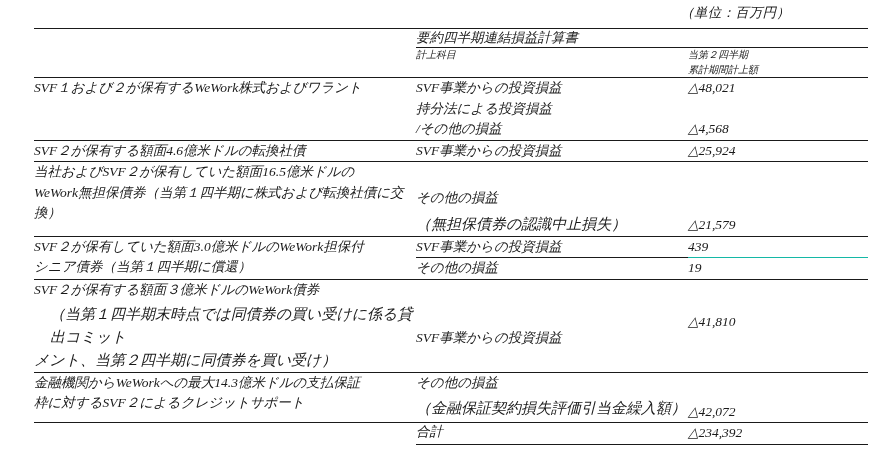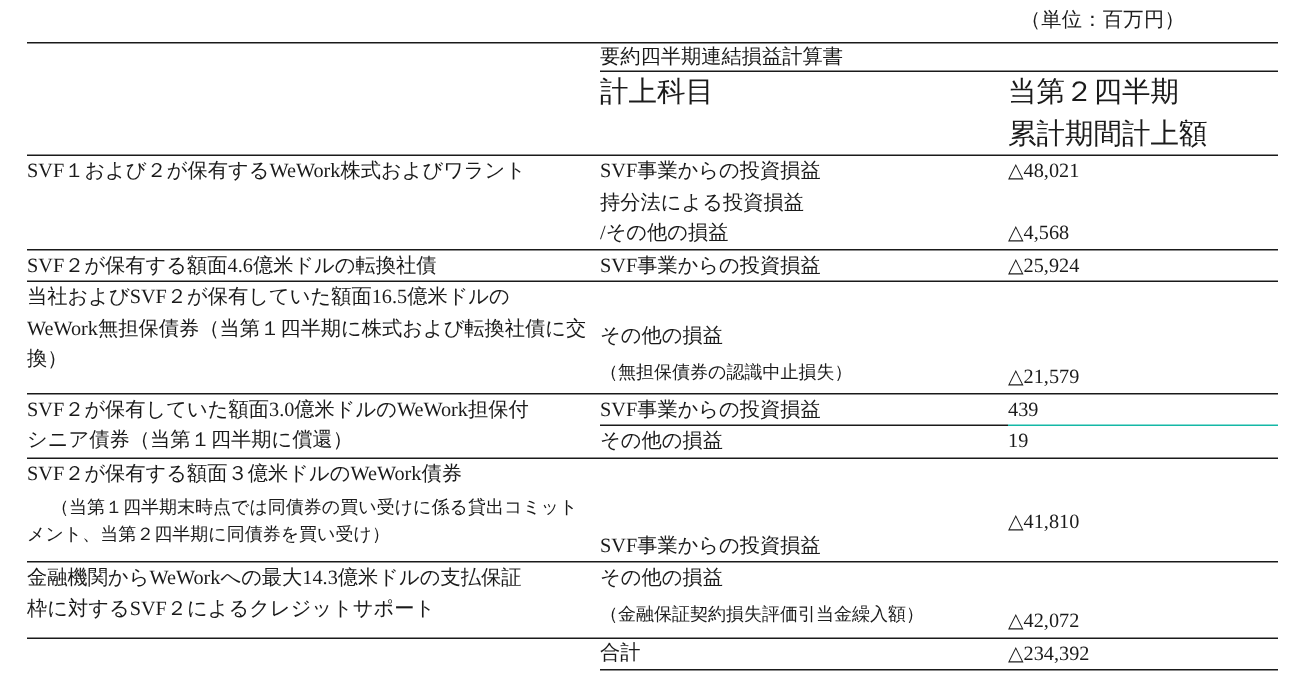--- a/index.html
+++ b/index.html
@@ -13,32 +13,33 @@
     font-family: "Liberation Serif", serif;
     color: #1a1a1a;
     -webkit-font-smoothing: antialiased;
   }
   .page {
     position: relative;
     width: 812px;
     height: 456px;
     box-sizing: border-box;
     padding: 0;
+    font-style: italic;
   }
   .unit-note {
     position: absolute;
     top: 4px;
     right: 22px;
     font-size: 13.5px;
     letter-spacing: 0.2px;
   }
   table.fin {
     position: absolute;
     top: 28px;
-    left: 18px;
+    left: 34px;
     width: 834px;
     border-collapse: collapse;
     font-size: 13.5px;
     table-layout: fixed;
   }
   table.fin td, table.fin th {
     vertical-align: top;
     padding: 0;
     font-weight: normal;
     text-align: left;
@@ -52,21 +53,21 @@
   .rule-bot-thick td { border-bottom: 1.6px solid #1a1a1a; }
 
   .hdr-title {
     text-align: center;
     font-size: 13.5px;
     padding: 6px 0 6px 0;
     border-bottom: 1.1px solid #1a1a1a;
   }
   .hdr-sub {
     text-align: center;
-    font-size: 19px;
+    font-size: 10px;
     line-height: 1.45;
     padding: 7px 0 7px 0;
   }
   .hdr-blank {
     border-bottom: none;
   }
   .cell-left {
     padding: 7px 8px 7px 4px;
     line-height: 1.52;
   }
@@ -74,21 +75,21 @@
     padding: 7px 8px 7px 6px;
     line-height: 1.52;
   }
   .cell-num {
     padding: 7px 6px 7px 8px;
     text-align: right;
     line-height: 1.52;
     white-space: nowrap;
   }
   .small {
-    font-size: 12px;
+    font-size: 15px;
   }
   .sub-line {
     display: block;
   }
   .vmid { vertical-align: middle; }
   .total-label {
     padding: 7px 8px 7px 6px;
   }
 </style>
 </head>

